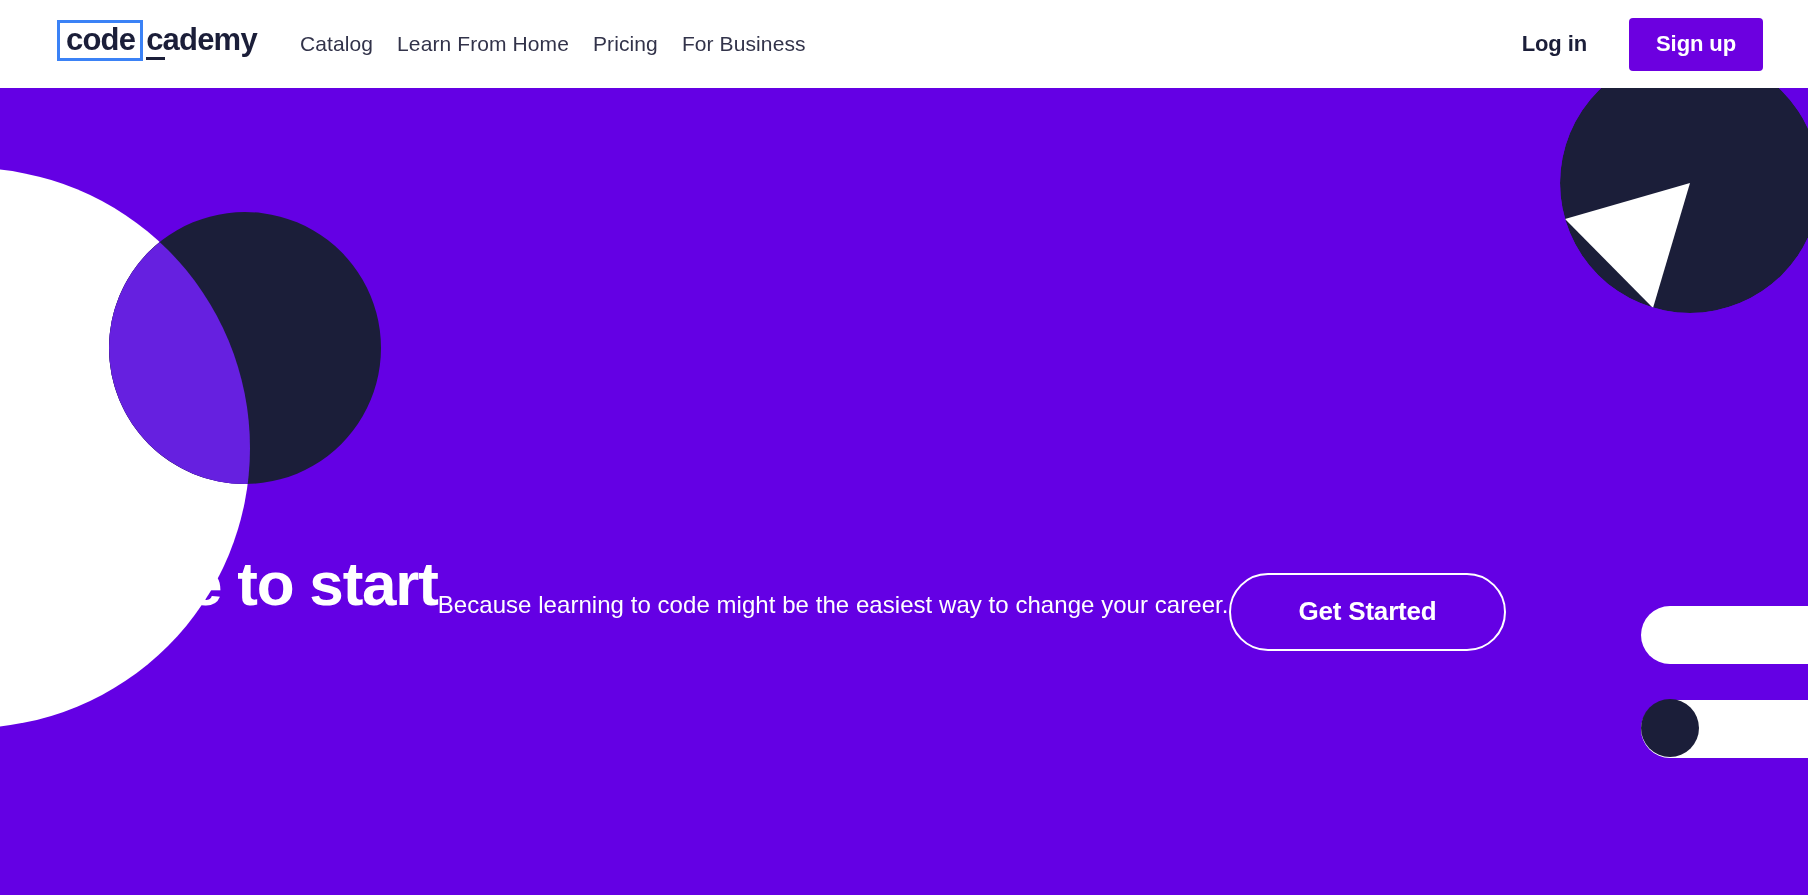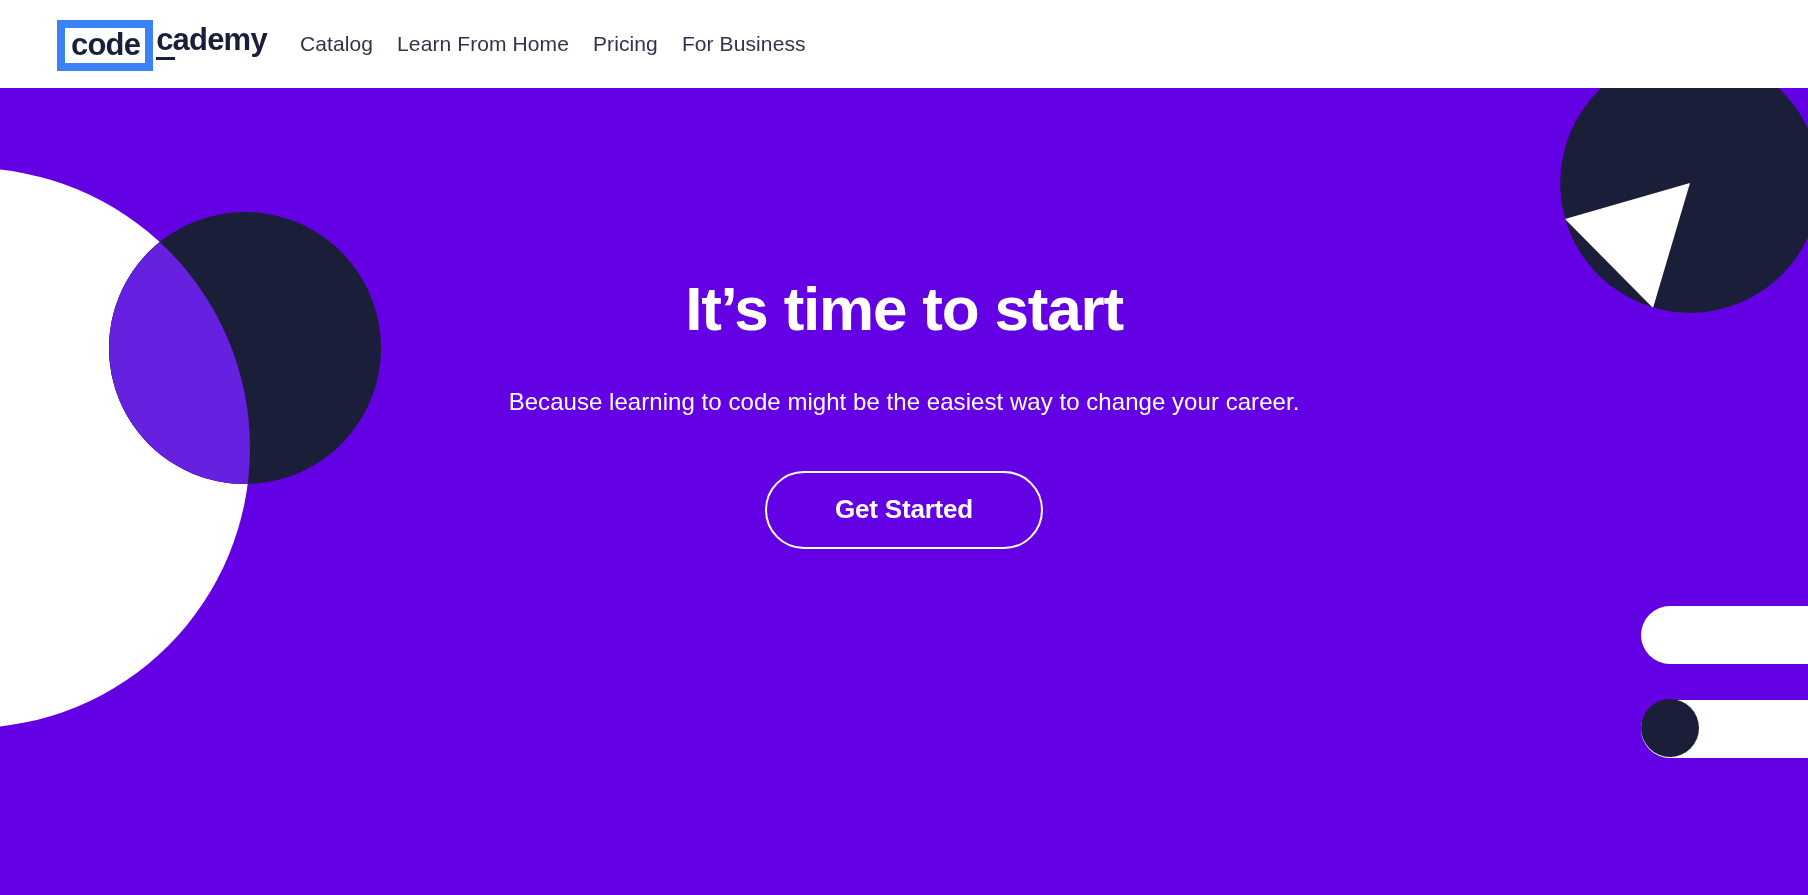--- a/index.html
+++ b/index.html
@@ -21,21 +21,21 @@
     display:flex; align-items:center;
     z-index:30;
   }
   .logo {
     position:absolute; left:57px; top:20px;
     display:flex; align-items:flex-start;
     cursor:pointer;
     user-select:none;
   }
   .logo-box {
-    border:8px solid #3b82f6;
+    border:3px solid #3b82f6;
     padding:1px 5px 1px 6px;
     line-height:1;
   }
   .logo-box-text {
     font-size:31px; font-weight:700; color:#1b1e39;
     letter-spacing:-0.8px; line-height:1.06;
     display:block;
   }
   .logo-rest { position:relative; padding-left:3px; }
   .logo-rest-text {
@@ -79,21 +79,21 @@
   .hero {
     position:absolute; top:88px; left:0;
     width:1808px; height:807px;
     background:#6400e4;
     overflow:hidden;
   }
   .hero-deco { position:absolute; inset:0; width:1808px; height:807px; }
 
   .hero-content {
     position:absolute; inset:0;
-    display:flex; flex-direction:column;
+    display:flex; flex-direction:row;
     align-items:center; justify-content:flex-start;
     padding-top:185px;
     z-index:10;
     pointer-events:none;
   }
   .hero-title {
     color:#ffffff;
     font-size:62px; font-weight:700;
     line-height:1.17; text-align:center;
     letter-spacing:-1.2px;
@@ -137,20 +137,24 @@
       </span>
     </a>
 
     <nav class="nav">
       <a class="nav-item">Catalog</a>
       <a class="nav-item">Learn From Home</a>
       <a class="nav-item">Pricing</a>
       <a class="nav-item">For Business</a>
     </nav>
 
+    <div class="header-right">
+      <a class="login-link">Log in</a>
+      <button class="signup-btn">Sign up</button>
+    </div>
 
   </header>
 
   <section class="hero">
 
     <svg class="hero-deco" viewBox="0 0 1808 807" width="1808" height="807" xmlns="http://www.w3.org/2000/svg" aria-hidden="true">
       <defs>
         <clipPath id="clip-navy-left">
           <circle cx="245" cy="260" r="136"></circle>
         </clipPath>

